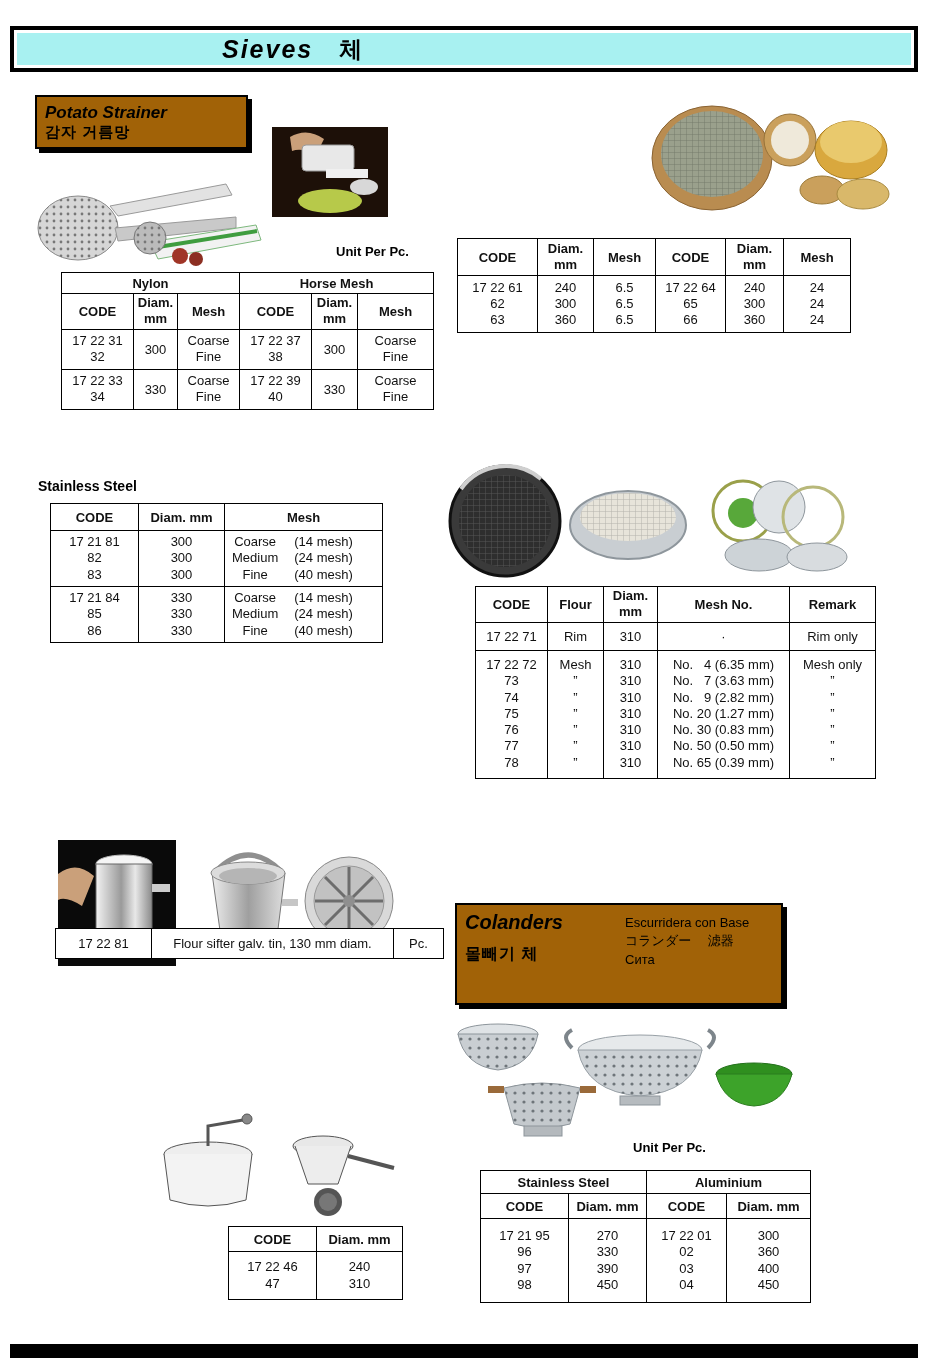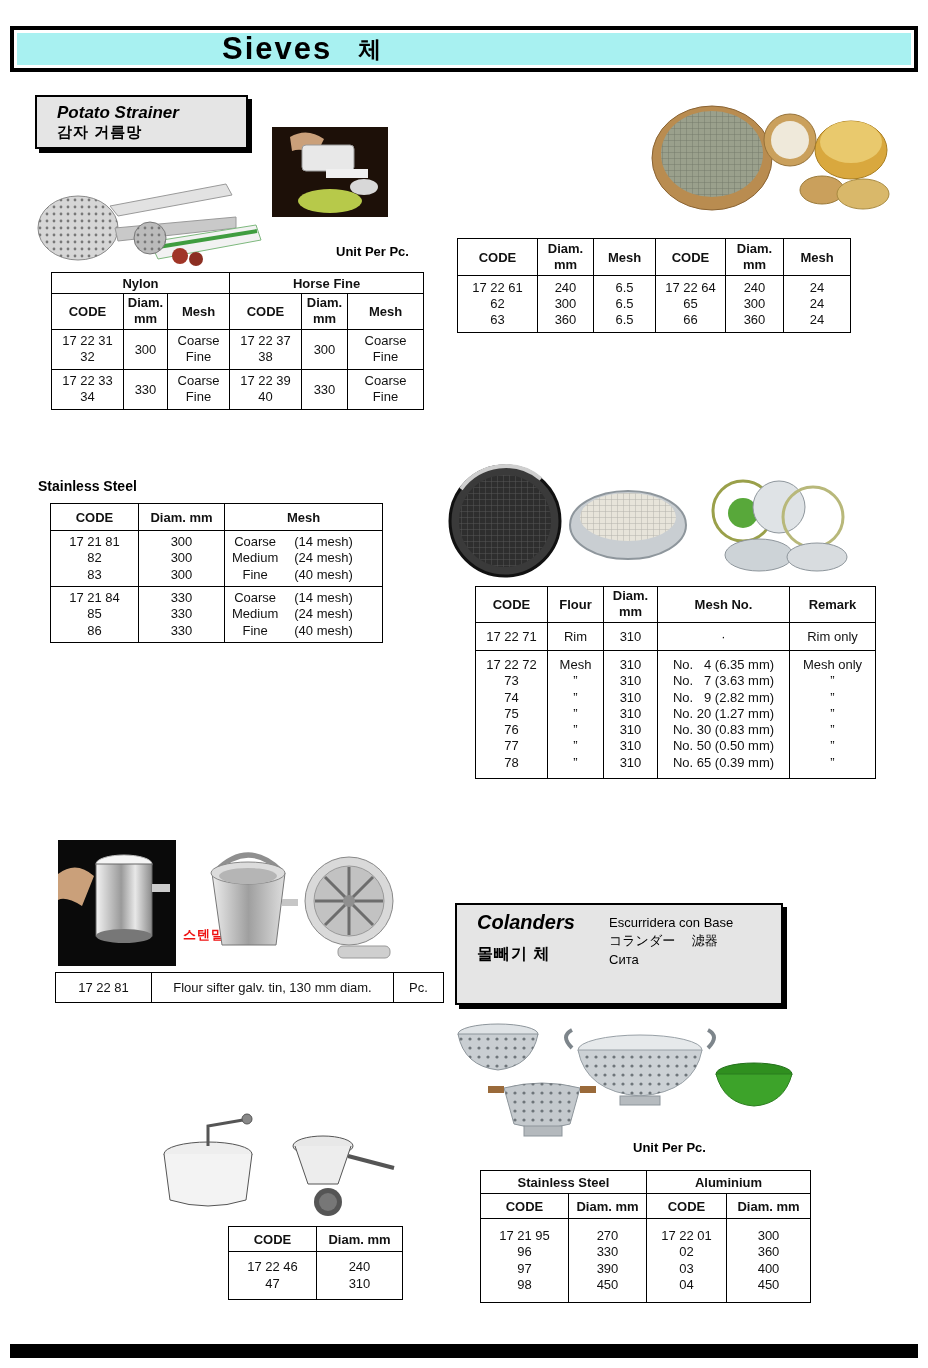--- a/index.html
+++ b/index.html
@@ -4,27 +4,27 @@
 <style>
   * { margin:0; padding:0; box-sizing:border-box; }
   html,body { background:#fff; font-family:"Liberation Sans", sans-serif; }
   .page { position:relative; width:928px; height:1368px; background:#fff; overflow:hidden; }
   .abs { position:absolute; }
 
   
   .title-bar { position:absolute; left:10px; top:26px; width:908px; height:46px;
                border:4px solid #000; background:#fff; padding:3px; }
   .title-bar-inner { background:#a8f1f1; width:100%; height:100%; display:flex; align-items:center; }
-  .pt-en { margin-left:205px; font-weight:bold; font-size:31px; letter-spacing:2px; }
+  .pt-en { margin-left:205px; font-style:italic; font-weight:bold; font-size:25px; letter-spacing:2px; }
   .pt-cjk { margin-left:26px; font-weight:bold; font-size:23px; }
   .bottom-bar { position:absolute; left:10px; top:1344px; width:908px; height:14px; background:#000; }
 
   
-  .cyan-box { position:absolute; background:#e5e5e5; border:2px solid #000;
-              box-shadow:4px 4px 0 #000; padding:6px 20px; }
+  .cyan-box { position:absolute; background:#a16207; border:2px solid #000;
+              box-shadow:4px 4px 0 #000; padding:6px 8px; }
   .bx-title { font-style:italic; font-weight:bold; font-size:17px; white-space:nowrap; }
   .bx-title-lg { font-style:italic; font-weight:bold; font-size:20px; white-space:nowrap; }
   .bx-kr { font-weight:bold; font-size:15px; letter-spacing:1px; white-space:nowrap; }
   .bx-alt { font-size:12.5px; margin-top:2px; white-space:nowrap; }
   .bx-row { display:flex; align-items:baseline; }
 
   
   .tbl { position:absolute; border-collapse:collapse; table-layout:fixed; background:#fff;margin-left:20px; }
   .tbl th, .tbl td { border:1px solid #000; font-size:13px; text-align:center;
                      vertical-align:middle; padding:1px 3px; color:#111; }
@@ -78,33 +78,33 @@
     <rect width="116" height="90" fill="#1d1008"></rect>
     <path d="M18 10 Q35 0 52 12 L44 28 Q30 20 20 24 Z" fill="#caa07a"></path>
     <rect x="30" y="18" width="52" height="26" rx="4" fill="#e8e8e8" stroke="#999"></rect>
     <rect x="54" y="42" width="42" height="9" fill="#f0f0f0"></rect>
     <ellipse cx="58" cy="74" rx="32" ry="12" fill="#b7c94a"></ellipse>
     <ellipse cx="92" cy="60" rx="14" ry="8" fill="#d8d8d8"></ellipse>
   </svg>
 
   <div class="unit-label" style="left:336px; top:244px;">Unit Per Pc.</div>
 
-  <table class="tbl" style="left:31px; top:272px; width:372px;">
+  <table class="tbl" style="left:41px; top:272px; width:372px;">
     <colgroup>
       <col style="width:72px">
         <col style="width:44px">
         <col style="width:62px">
       <col style="width:72px">
         <col style="width:46px">
         <col style="width:76px">
     </colgroup>
     <thead>
       <tr style="height:21px">
         <th colspan="3">Nylon</th>
-        <th colspan="3">Horse Fine</th>
+        <th colspan="3">Horse Mesh</th>
       </tr>
       <tr style="height:33px">
         <th>CODE</th>
         <th><span class="lines">Diam.
 mm</span></th>
         <th>Mesh</th>
         <th>CODE</th>
         <th><span class="lines">Diam.
 mm</span></th>
         <th>Mesh</th>
@@ -238,21 +238,21 @@
         <line x1="49" y1="48" x2="83" y2="48"></line>
       <line x1="49" y1="48" x2="25" y2="24"></line>
         <line x1="49" y1="48" x2="73" y2="72"></line>
       <line x1="49" y1="48" x2="73" y2="24"></line>
         <line x1="49" y1="48" x2="25" y2="72"></line>
     </g>
     <circle cx="49" cy="48" r="6" fill="#8f8f8f"></circle>
     <rect x="38" y="93" width="52" height="12" rx="5" fill="#cfcfcf" stroke="#999"></rect>
   </svg>
 
-  <table class="tbl" style="left:35px; top:972px; width:388px;border-radius:13px;">
+  <table class="tbl" style="left:35px; top:928px; width:388px;">
     <colgroup>
         <col style="width:96px">
         <col style="width:242px">
         <col style="width:50px">
       </colgroup>
     <tbody>
       <tr style="height:30px">
         <td>17 22 81</td>
         <td class="la">Flour sifter galv. tin, 130 mm diam.</td>
         <td>Pc.</td>
@@ -438,21 +438,21 @@
 ”
 ”
 ”
 ”
 ”
 ”</span></td>
       </tr>
     </tbody>
   </table>
 
-  <div class="cyan-box" style="left:455px; top:903px; width:328px; height:102px; display:flex; gap:12px;">
+  <div class="cyan-box" style="left:455px; top:903px; width:328px; height:102px; display:flex; gap:40px;">
     <div style="width:120px;">
       <div class="bx-title-lg">Colanders</div>
       <div class="bx-kr" style="margin-top:10px; font-size:16px;">몰빼기 체</div>
     </div>
     <div>
       <div class="bx-alt" style="font-size:13px; margin-top:4px;">Escurridera con Base</div>
       <div class="bx-alt" style="font-size:13px;">コランダー　 滤器</div>
       <div class="bx-alt" style="font-size:13px;">Сита</div>
     </div>
   </div>

